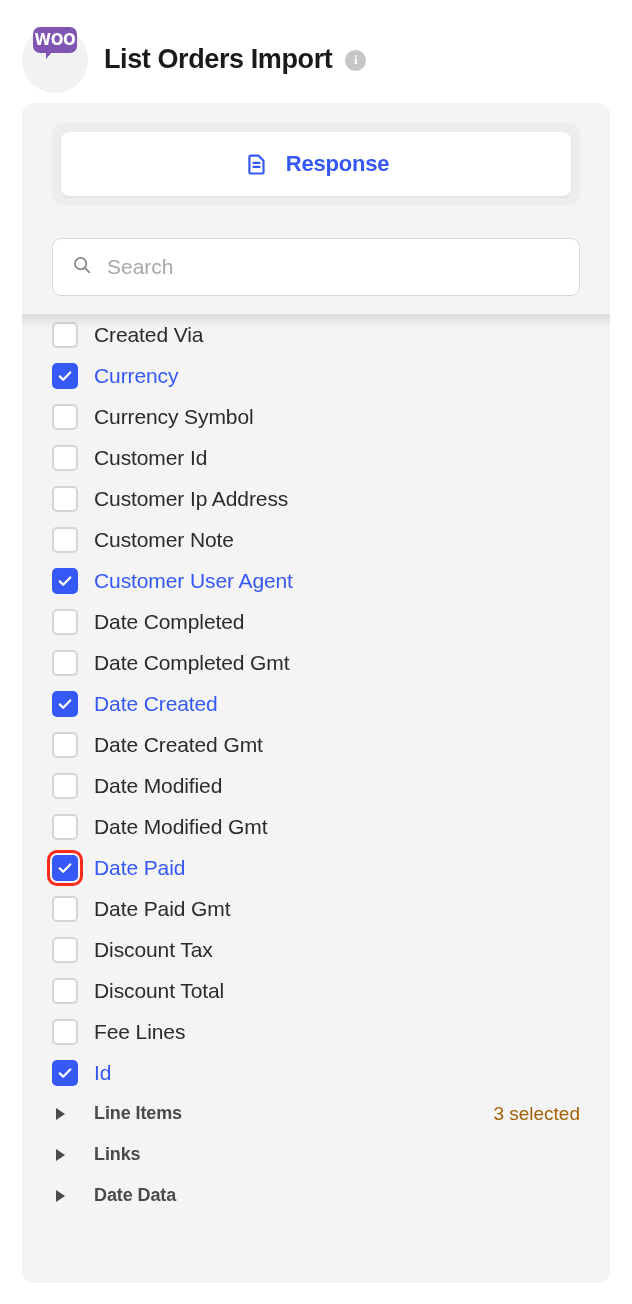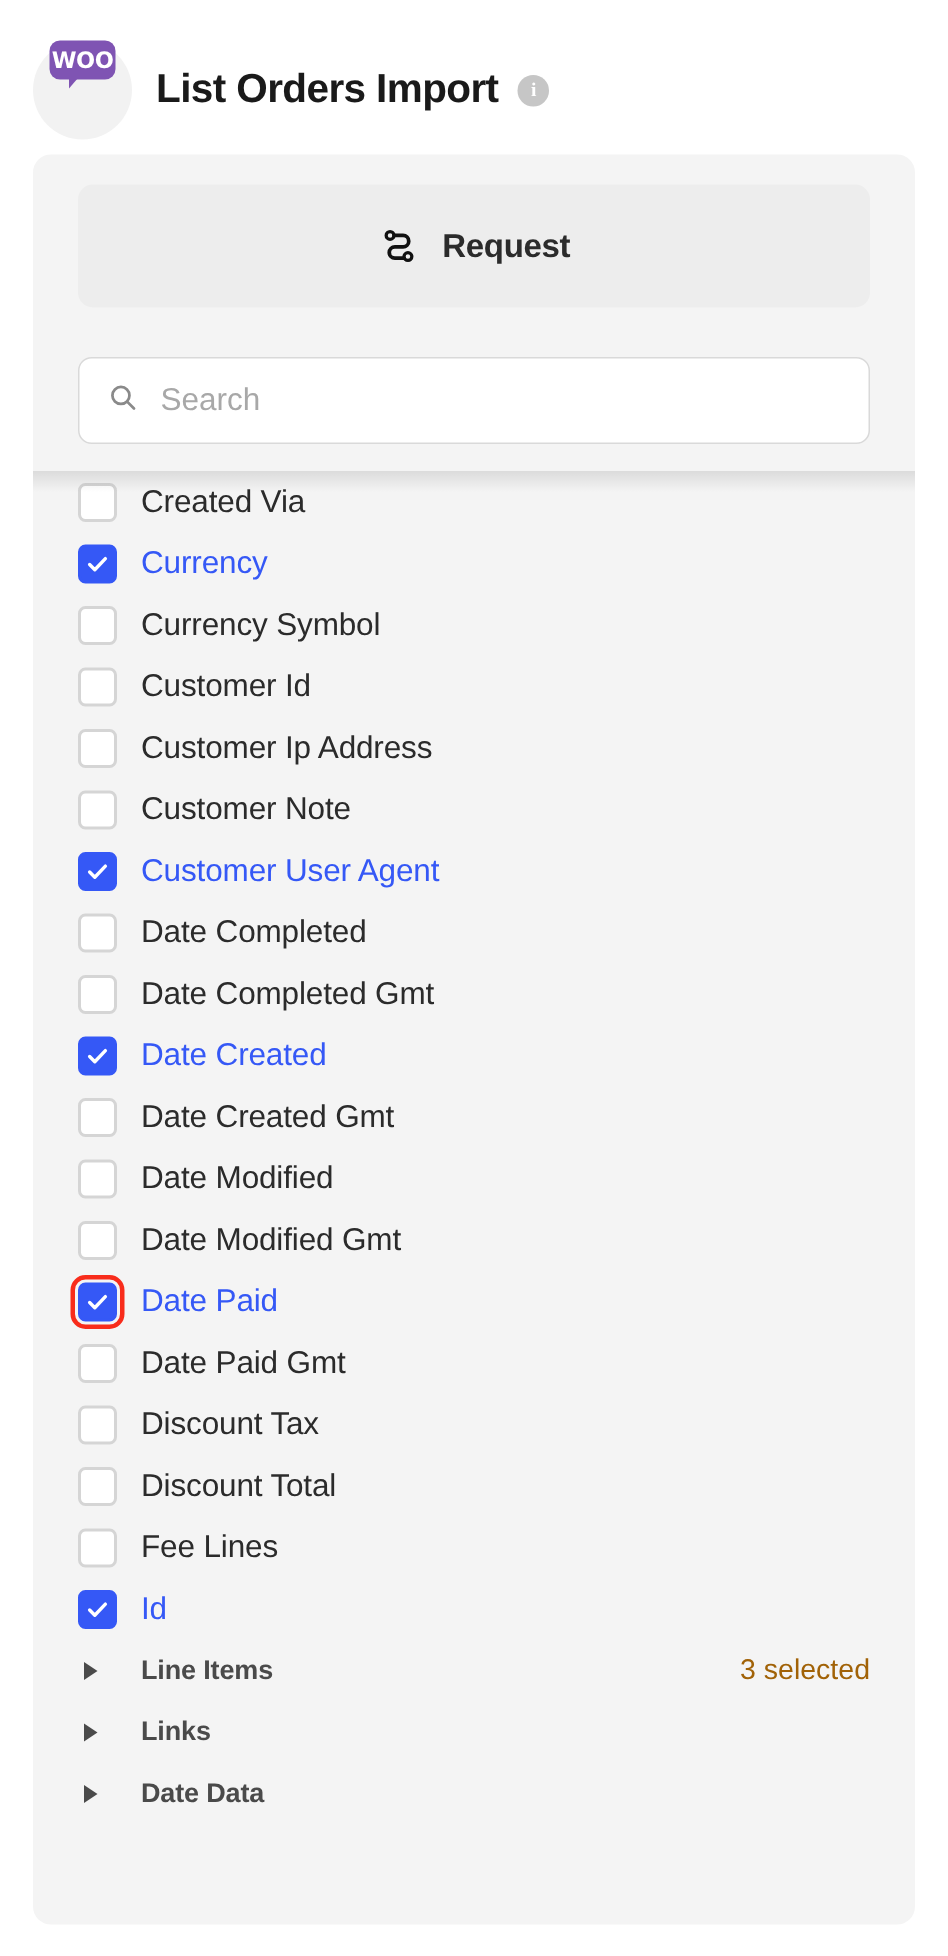--- a/index.html
+++ b/index.html
@@ -289,31 +289,30 @@
     <div class="title-row">
       <div class="page-title">List Orders Import</div>
       <div class="info-icon">i</div>
     </div>
   </div>
 
   <div class="panel">
 
     <div class="tabs">
 
-      <div class="tab">
+
+      <div class="tab active">
         <span class="tab-icon">
           <svg width="26" height="26" viewBox="0 0 24 24" fill="none">
-            <circle cx="6.5" cy="5.5" r="2.4" stroke="#111" stroke-width="2"></circle>
-            <circle cx="17.5" cy="18.5" r="2.4" stroke="#111" stroke-width="2"></circle>
-            <path d="M9 5.5h5.5a3.5 3.5 0 0 1 0 7H9.5a3.5 3.5 0 0 0 0 7H15" stroke="#111" stroke-width="2.3" stroke-linecap="round"></path>
+            <path d="M6 4.2h7.2L18 9v10.8a1 1 0 0 1-1 1H6a1 1 0 0 1-1-1V5.2a1 1 0 0 1 1-1z" stroke="#3558f6" stroke-width="2" stroke-linejoin="round"></path>
+            <path d="M8.7 11h5.6M8.7 14.6h5.6" stroke="#3558f6" stroke-width="2" stroke-linecap="round"></path>
           </svg>
         </span>
-        <span class="tab-label">Request</span>
+        <span class="tab-label">Response</span>
       </div>
-
 
     </div>
 
     <div class="search-wrap">
       <span>
         <svg width="22" height="22" viewBox="0 0 24 24" fill="none">
           <circle cx="10.5" cy="10.5" r="6.2" stroke="#8a8a8a" stroke-width="2"></circle>
           <path d="M15.2 15.2L20 20" stroke="#8a8a8a" stroke-width="2" stroke-linecap="round"></path>
         </svg>
       </span>

